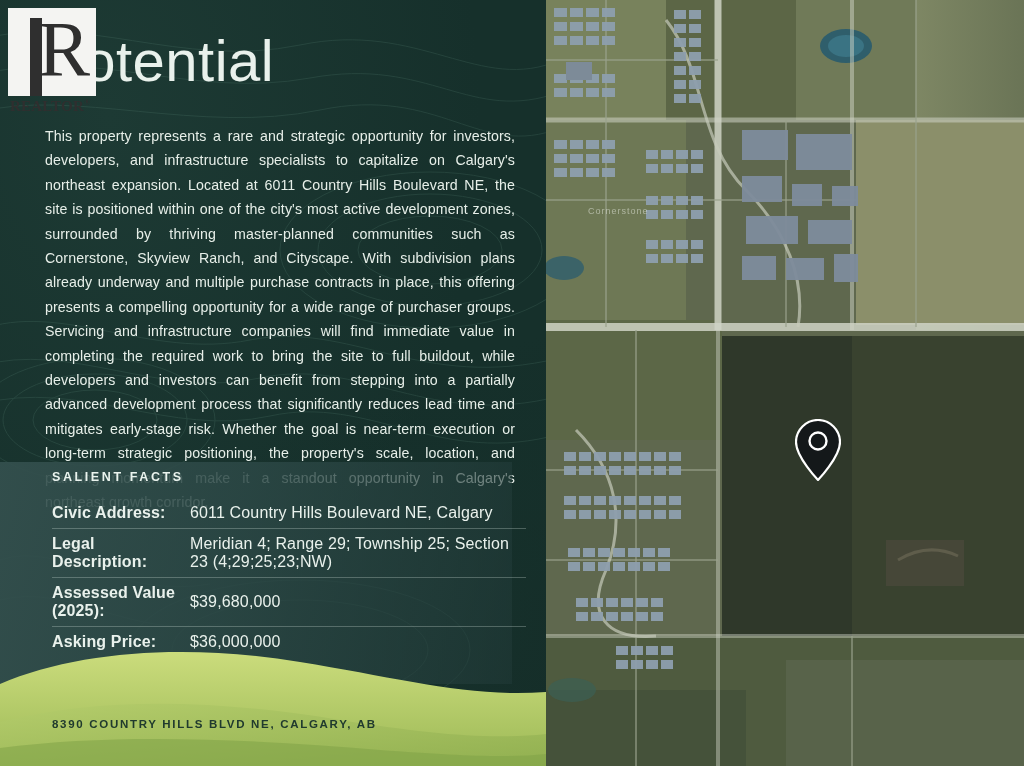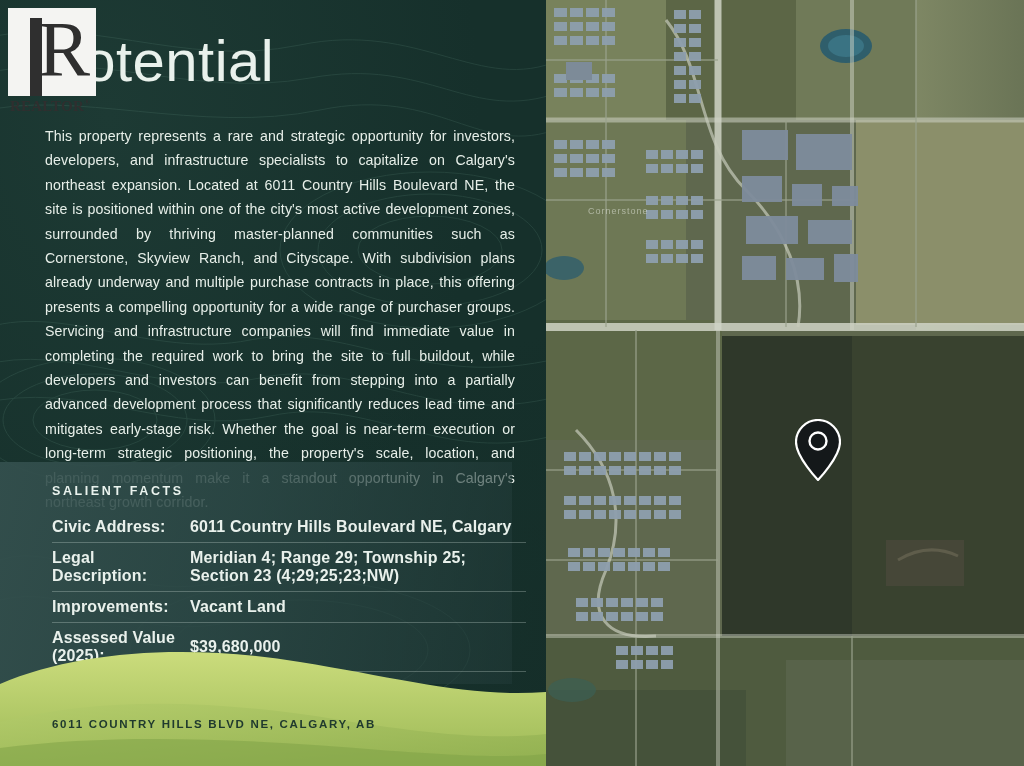--- a/index.html
+++ b/index.html
@@ -57,21 +57,21 @@
     letter-spacing: .1px;
   }
 
   
   .facts {
     position: absolute;
     left: 0; top: 462px;
     width: 512px;
     height: 222px;
     background: linear-gradient(100deg, rgba(52,80,78,.92) 0%, rgba(44,72,70,.86) 45%, rgba(33,58,56,.55) 100%);
-    padding: 22px 30px 10px 52px;
+    padding: 8px 30px 10px 52px;
   }
   .facts-title {
     font-size: 12.5px;
     letter-spacing: 2.6px;
     color: #eaf3ee;
     font-weight: 700;
     margin-bottom: 14px;
   }
   table.facts-table {
     width: 474px;
@@ -81,21 +81,21 @@
   table.facts-table td {
     padding: 6px 0 6px 0;
     font-size: 16px;
     color: #e9f1ec;
     border-bottom: 1px solid rgba(220,235,228,.28);
     vertical-align: middle;
     letter-spacing: .15px;
   }
   table.facts-table tr:last-child td { border-bottom: none; }
   td.k { width: 138px; font-weight: 700; }
-  td.v { font-weight: 700; padding-left: 2px; }
+  td.v { font-weight: 400; padding-left: 2px; }
 
   
   .grass {
     position: absolute;
     left: 0; bottom: 0;
     width: 546px; height: 130px;
     overflow: hidden;
   }
   .footer-addr {
     position: absolute;
@@ -200,24 +200,20 @@
         <tbody>
           <tr>
             <td class="k">Civic Address:</td>
             <td class="v">6011 Country Hills Boulevard NE, Calgary</td>
           </tr>
           <tr>
             <td class="k">Legal Description:</td>
             <td class="v">Meridian 4; Range 29; Township 25; Section 23 (4;29;25;23;NW)</td>
           </tr>
           <tr>
-            <td class="k">Improvements:</td>
-            <td class="v">Vacant Land</td>
-          </tr>
-          <tr>
             <td class="k">Assessed Value (2025):</td>
             <td class="v">$39,680,000</td>
           </tr>
           <tr>
             <td class="k">Asking Price:</td>
             <td class="v">$36,000,000</td>
           </tr>
         </tbody>
       </table>
     </div>
@@ -231,21 +227,21 @@
           </linearGradient>
           <linearGradient id="g2" x1="0" y1="0" x2="1" y2="1">
             <stop offset="0" stop-color="#b4cc6b"></stop>
             <stop offset="1" stop-color="#8fae4f"></stop>
           </linearGradient>
         </defs>
         <path d="M0 48 C 80 14, 190 8, 300 26 C 400 42, 470 62, 546 56 L546 130 L0 130 Z" fill="url(#g1)"></path>
         <path d="M0 86 C 110 58, 230 66, 340 84 C 430 98, 490 104, 546 98 L546 130 L0 130 Z" fill="url(#g2)" opacity=".85"></path>
         <path d="M0 112 C 120 96, 260 104, 380 114 C 460 120, 510 122, 546 118 L546 130 L0 130 Z" fill="#7fa247" opacity=".55"></path>
       </svg>
-      <div class="footer-addr">6011 COUNTRY HILLS BLVD NE, CALGARY, AB</div>
+      <div class="footer-addr">8390 COUNTRY HILLS BLVD NE, CALGARY, AB</div>
     </div>
 
     <div class="realtor">
       <div class="sq"></div>
       <div class="rbox"></div>
       <div class="rletter">R</div>
       <div class="word"><span>REALTOR</span><sup>®</sup></div>
     </div>
   </div>
 

